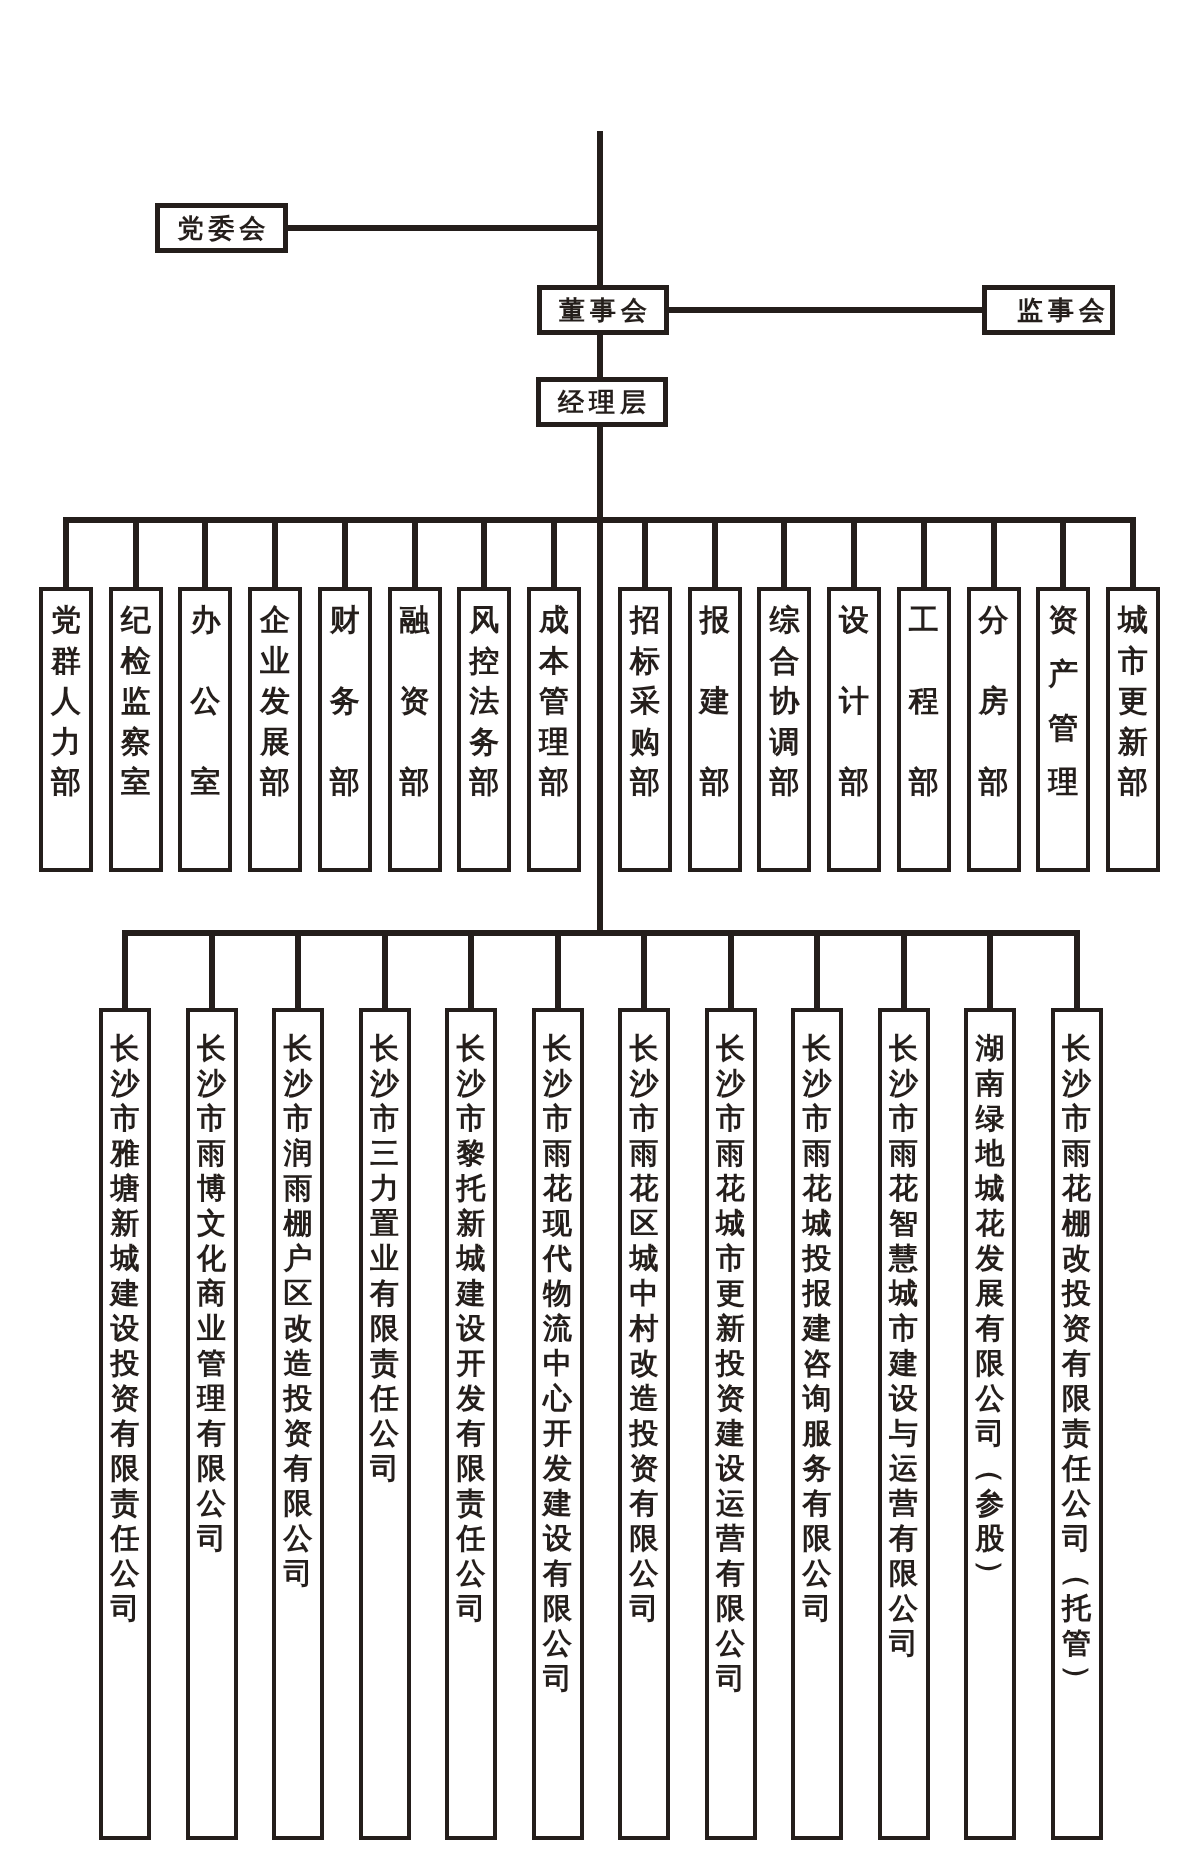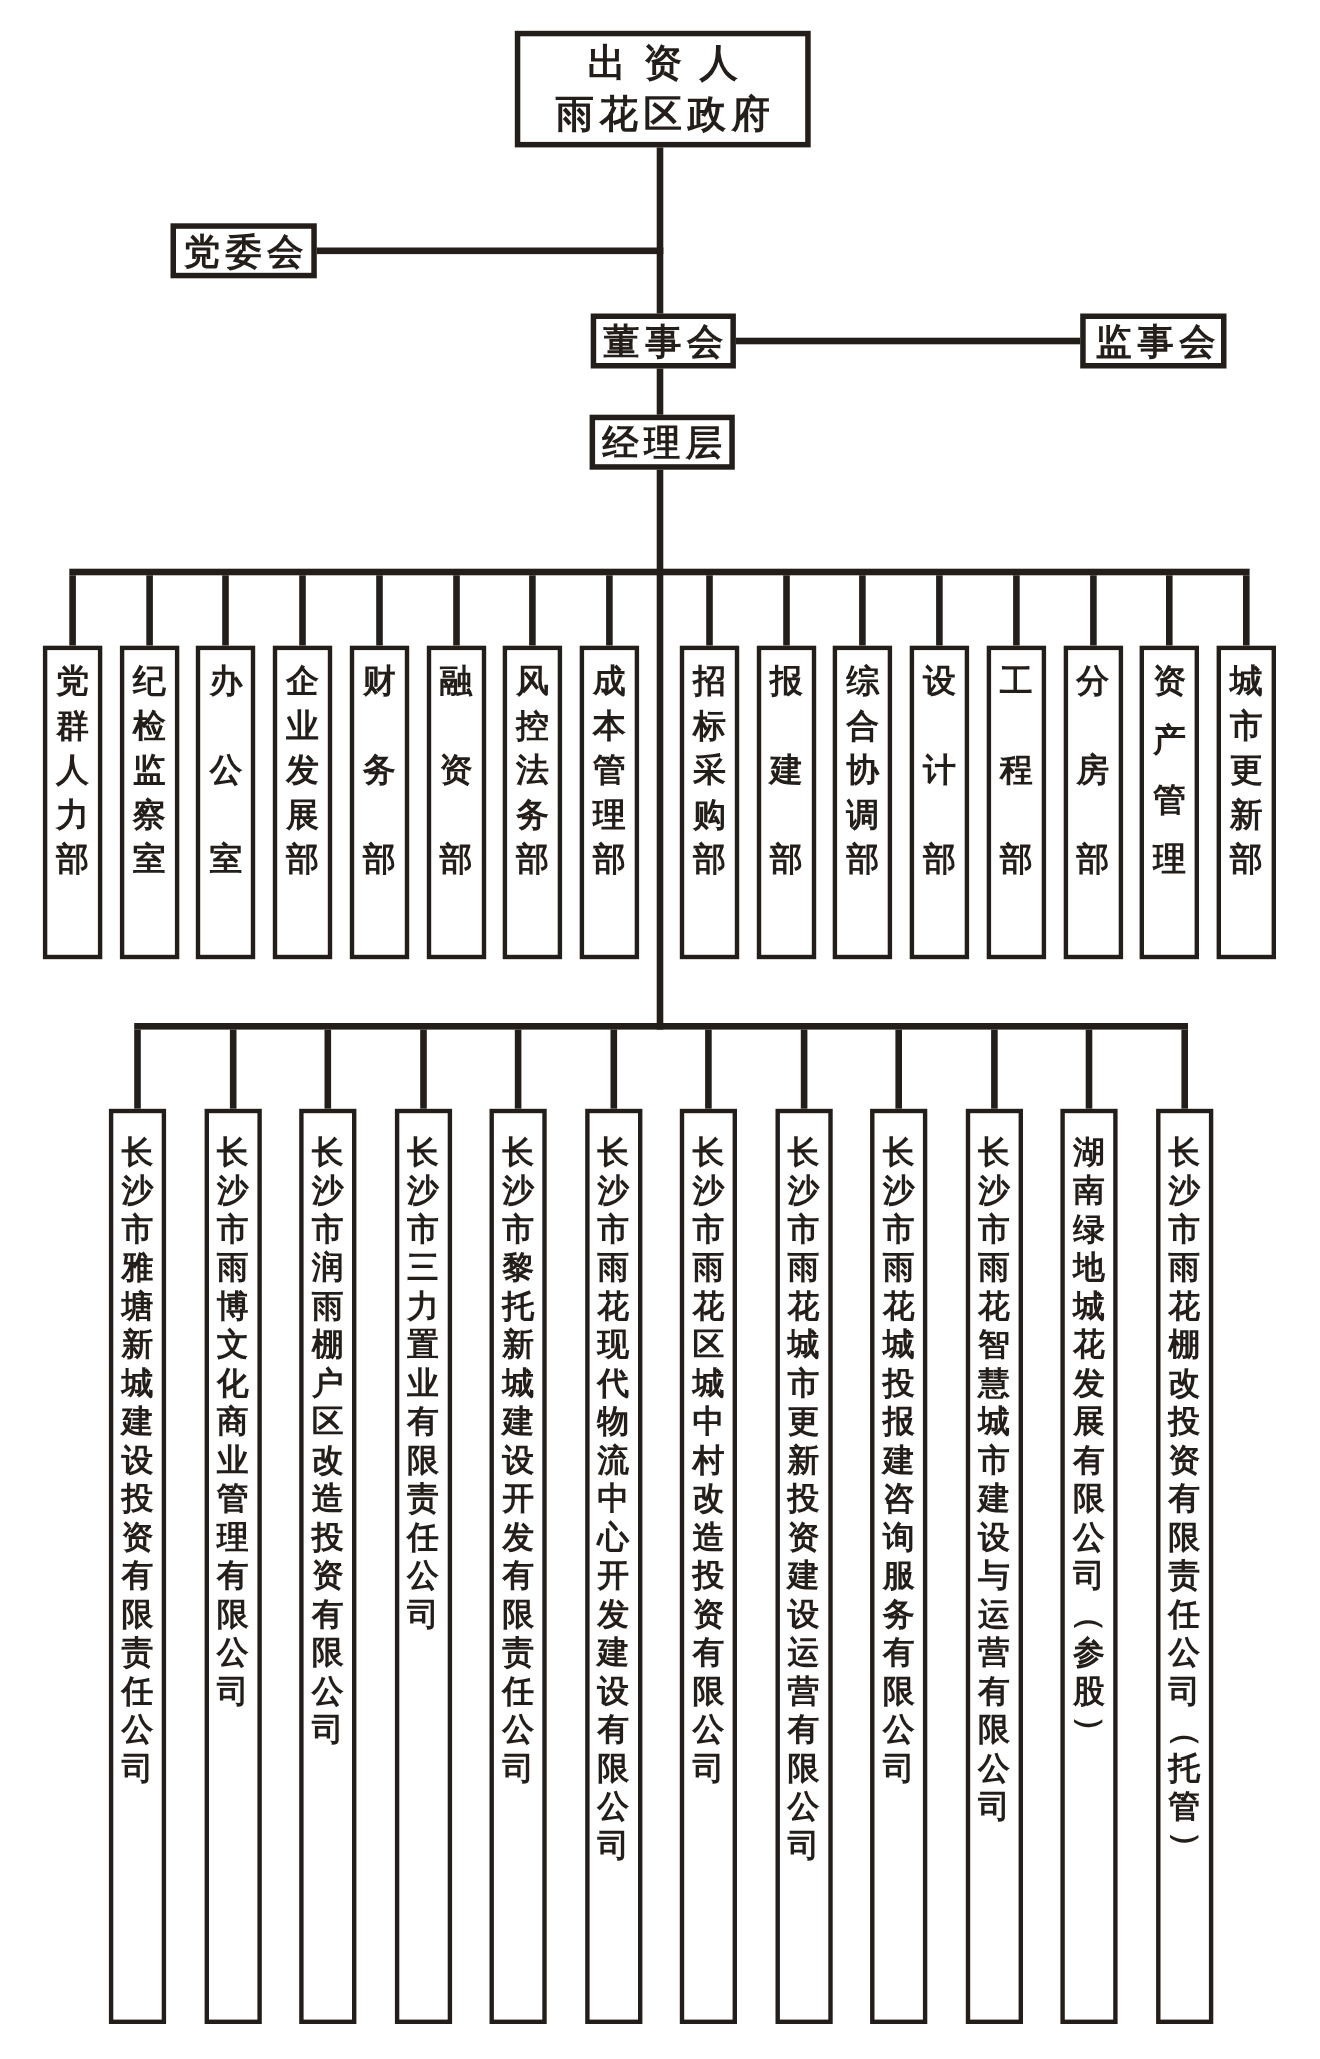--- a/index.html
+++ b/index.html
@@ -6,21 +6,21 @@
   html,body { margin:0; padding:0; background:#ffffff; }
   .canvas {
     position:relative; width:1200px; height:1872px; background:#ffffff;
     font-family:"Liberation Sans", sans-serif; color:var(--ink); overflow:hidden;
   }
   .gbox {
     position:absolute; border:5px solid var(--ink); background:#fff; box-sizing:border-box;
     display:flex; flex-direction:column; align-items:center; justify-content:center;
     font-weight:bold; color:var(--ink);
   }
-  .gline { font-size:33px; line-height:1; letter-spacing:5px; padding-left:5px; white-space:nowrap; }
+  .gline { font-size:26px; line-height:1; letter-spacing:5px; padding-left:5px; white-space:nowrap; }
   .rootline1 { font-size:35px; line-height:46px; letter-spacing:16px; padding-left:16px; white-space:nowrap; font-weight:bold; }
   .rootline2 { font-size:35px; line-height:46px; letter-spacing:5px; padding-left:5px; white-space:nowrap; font-weight:bold; }
   .hline, .vline { position:absolute; background:var(--ink); }
   .dept, .sub {
     position:absolute; border:4px solid var(--ink); background:#fff; box-sizing:border-box;
   }
   .dept { top:587px; width:54px; height:285px; }
   .sub  { top:1008px; width:52px; height:832px; }
   .vcol {
     display:flex; flex-direction:column; justify-content:space-between; align-items:center;
@@ -40,24 +40,20 @@
 <div class="canvas" style="background: rgb(255, 255, 255);">
 
   <div class="vline" style="left:597px; top:131px; width:6px; height:157px;"></div>
   <div class="hline" style="left:286px; top:225px; width:317px; height:6px;"></div>
   <div class="hline" style="left:666px; top:307px; width:318px; height:6px;"></div>
   <div class="vline" style="left:597px; top:333px; width:6px; height:46px;"></div>
   <div class="vline" style="left:597px; top:425px; width:6px; height:511px;"></div>
   <div class="hline" style="left:63px; top:517px; width:1073px; height:6px;"></div>
   <div class="hline" style="left:122px; top:930px; width:958px; height:6px;"></div>
 
-  <div class="gbox" style="left:468px; top:28px; width:269px; height:106px;">
-    <div class="rootline1">出资人</div>
-    <div class="rootline2">雨花区政府</div>
-  </div>
 
   <div class="gbox" style="left:155px; top:203px; width:133px; height:50px;">
     <div class="gline">党委会</div>
   </div>
 
   <div class="gbox" style="left:537px; top:285px; width:132px; height:50px;">
     <div class="gline">董事会</div>
   </div>
 
   <div class="gbox" style="left:982px; top:285px; width:133px; height:50px;align-items:flex-end;">

